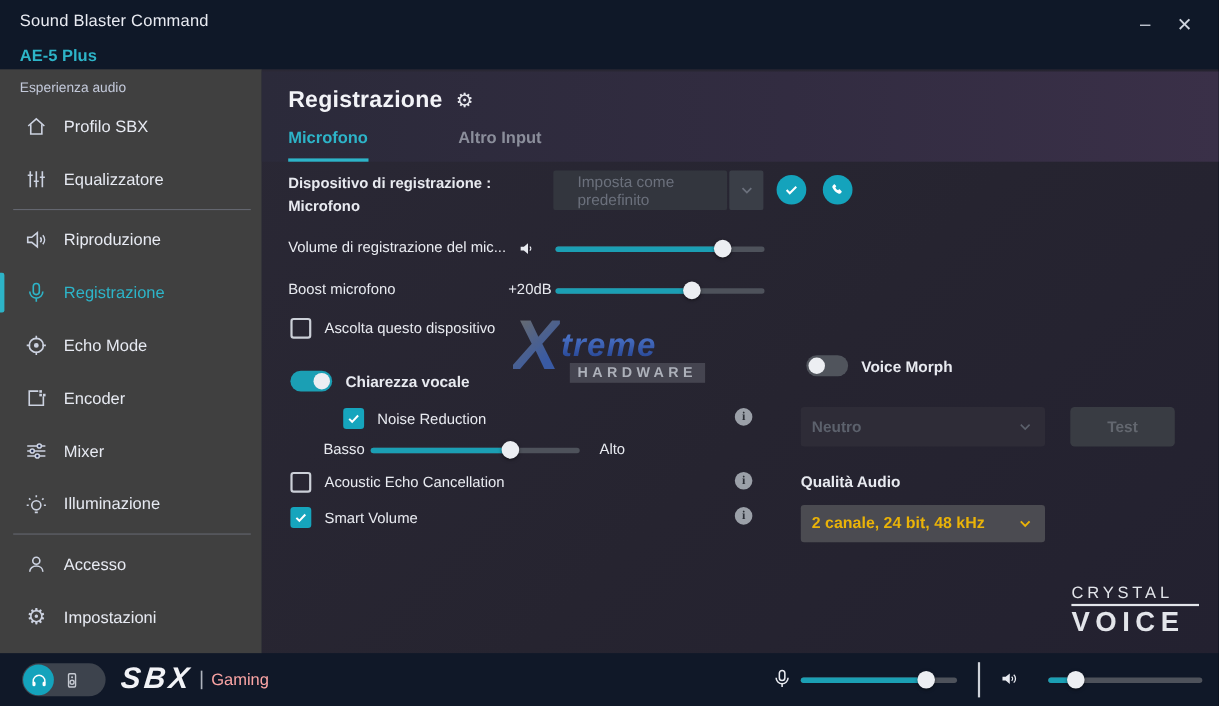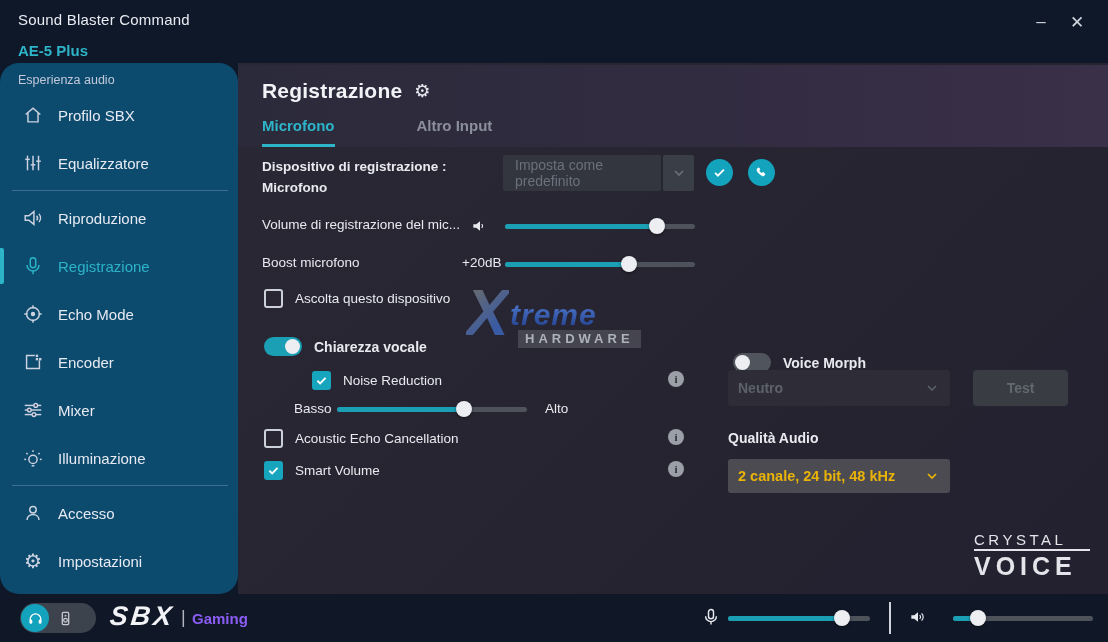--- a/index.html
+++ b/index.html
@@ -9,21 +9,21 @@
 
   
   .titlebar { position:absolute; top:0; left:0; width:1108px; height:63px; background:#0f1828; }
   .app-title { position:absolute; left:18px; top:11px; color:#e9ebf2; font-size:15px; letter-spacing:.2px; }
   .device-name { position:absolute; left:18px; top:42px; color:#2db4c8; font-size:15px; font-weight:bold; }
   .win-btn { position:absolute; top:8px; width:30px; height:28px; color:#cfd4de; font-size:17px;
              display:flex; align-items:center; justify-content:center; cursor:default; }
   .win-min { right:52px; } .win-close { right:16px; }
 
   
-  .sidebar { position:absolute; top:63px; left:0; width:238px; height:531px; background:#0c4a6e;border-radius:19px; }
+  .sidebar { position:absolute; top:63px; left:0; width:238px; height:531px; background:#404040; }
   .side-section { padding:10px 0 4px 18px; color:#c3c9da; font-size:12.5px; }
   .side-item { position:relative; height:48px; display:flex; align-items:center; color:#e7eaf2; font-size:15px; }
   .side-item .icn { width:22px; height:22px; margin:0 14px 0 22px; color:#ccd2e0; display:flex; align-items:center; justify-content:center; }
   .side-item.active { color:#2db4c8; }
   .side-item.active .icn { color:#2db4c8; }
   .side-item.active::before { content:""; position:absolute; left:0; top:6px; bottom:6px; width:4px; background:#2db4c8; border-radius:0 2px 2px 0; }
   .side-div { height:1px; background:rgba(190,200,235,.28); margin:3px 10px 3px 12px; }
   .icn svg { width:22px; height:22px; display:block; }
   .gear-glyph { font-size:20px; line-height:1; }
 
@@ -39,21 +39,21 @@
   .tab { font-size:15px; font-weight:bold; color:#8b8e9b; padding-bottom:10px; border-bottom:3px solid transparent; cursor:default; }
   .tab.active { color:#2db4c8; border-bottom-color:#2db4c8; }
 
   .content { position:absolute; top:84px; left:0; right:0; bottom:0; }
 
   .lbl { color:#e8eaf0; font-size:13.5px; }
   .lbl.b { font-weight:bold; }
 
   .device-label { position:absolute; left:24px; top:9px; width:232px; line-height:21px; }
   .default-btn { position:absolute; left:265px; top:8px; width:158px; height:36px; background:#33363e;
-                 color:#6b707c; font-size:14px; display:flex; align-items:center; padding-left:12px; border-radius:2px; }
+                 color:#6b707c; font-size:14px; display:flex; align-items:center; padding-left:22px; border-radius:2px; }
   .chev-btn { position:absolute; left:425px; top:8px; width:31px; height:36px; background:#3a3e47; border-radius:2px;
               display:flex; align-items:center; justify-content:center; color:#6b707c; }
   .chev-btn svg, .dd svg { width:16px; height:16px; }
   .circle-btn { position:absolute; top:12px; width:27px; height:27px; border-radius:50%; background:#14a3bc;
                 display:flex; align-items:center; justify-content:center; color:#fff; }
   .circle-check { left:468px; } .circle-phone { left:510px; }
   .circle-btn svg { width:15px; height:15px; }
 
   .row-lbl { position:absolute; left:24px; }
   .slider { position:absolute; height:16px; width:190px; }
@@ -104,21 +104,21 @@
   .footer { position:absolute; left:0; bottom:0; width:1108px; height:48px; background:#101828; }
   .out-pill { position:absolute; left:20px; top:9px; width:76px; height:30px; border-radius:15px; background:#3d434d;
               display:flex; align-items:center; }
   .out-pill .hp { width:28px; height:28px; margin-left:1px; border-radius:50%; background:#14a3bc; color:#fff;
                   display:flex; align-items:center; justify-content:center; }
   .out-pill .sp { color:#c6cad2; margin-left:8px; display:flex; }
   .out-pill svg { width:17px; height:17px; }
   .sbx-logo { position:absolute; left:110px; top:7px; color:#f2f3f7; font-size:27px; font-weight:bold;
               font-style:italic; letter-spacing:3px; transform:skewX(-6deg); }
   .footer-div1 { position:absolute; left:181px; top:13px; color:#aeb3bd; font-size:18px; }
-  .footer-mode { position:absolute; left:192px; top:16px; color:#8b5cf6; font-size:15px; font-weight:bold; }
+  .footer-mode { position:absolute; left:192px; top:16px; color:#fca5a5; font-size:15px; font-weight:normal; }
   .footer .mini-icon { color:#e8eaf0; }
   .v-sep { position:absolute; left:889px; top:8px; width:2px; height:32px; background:#cfd3da; }
 </style>
 </head>
 <body>
 
 <div class="app">
 
   <div class="titlebar">
     <div class="app-title">Sound Blaster Command</div>
@@ -349,21 +349,21 @@
       <div class="check-row" style="left:26px; top:314px;">
         <span class="checkbox checked">
           <svg viewBox="0 0 24 24" fill="none" stroke="currentColor" stroke-width="3.4">
               <path d="M4.5 12.5 l5 5 L19.5 7"></path>
             </svg>
         </span>
         <span class="lbl">Smart Volume</span>
       </div>
       <div class="info-dot" style="top:314px;">i</div>
 
-      <div class="check-row" style="left:495px; top:206px;text-align:center;">
+      <div class="check-row" style="left:495px; top:176px;text-align:center;">
         <span class="toggle off">
             <span class="knob"></span>
           </span>
         <span class="lbl b" style="font-size:14px;">Voice Morph</span>
       </div>
       <div class="dd dd-neutro">
         <span>Neutro</span>
         <svg viewBox="0 0 24 24" fill="none" stroke="currentColor" stroke-width="2.2">
             <path d="M6 9 l6 6 6 -6"></path>
           </svg>

